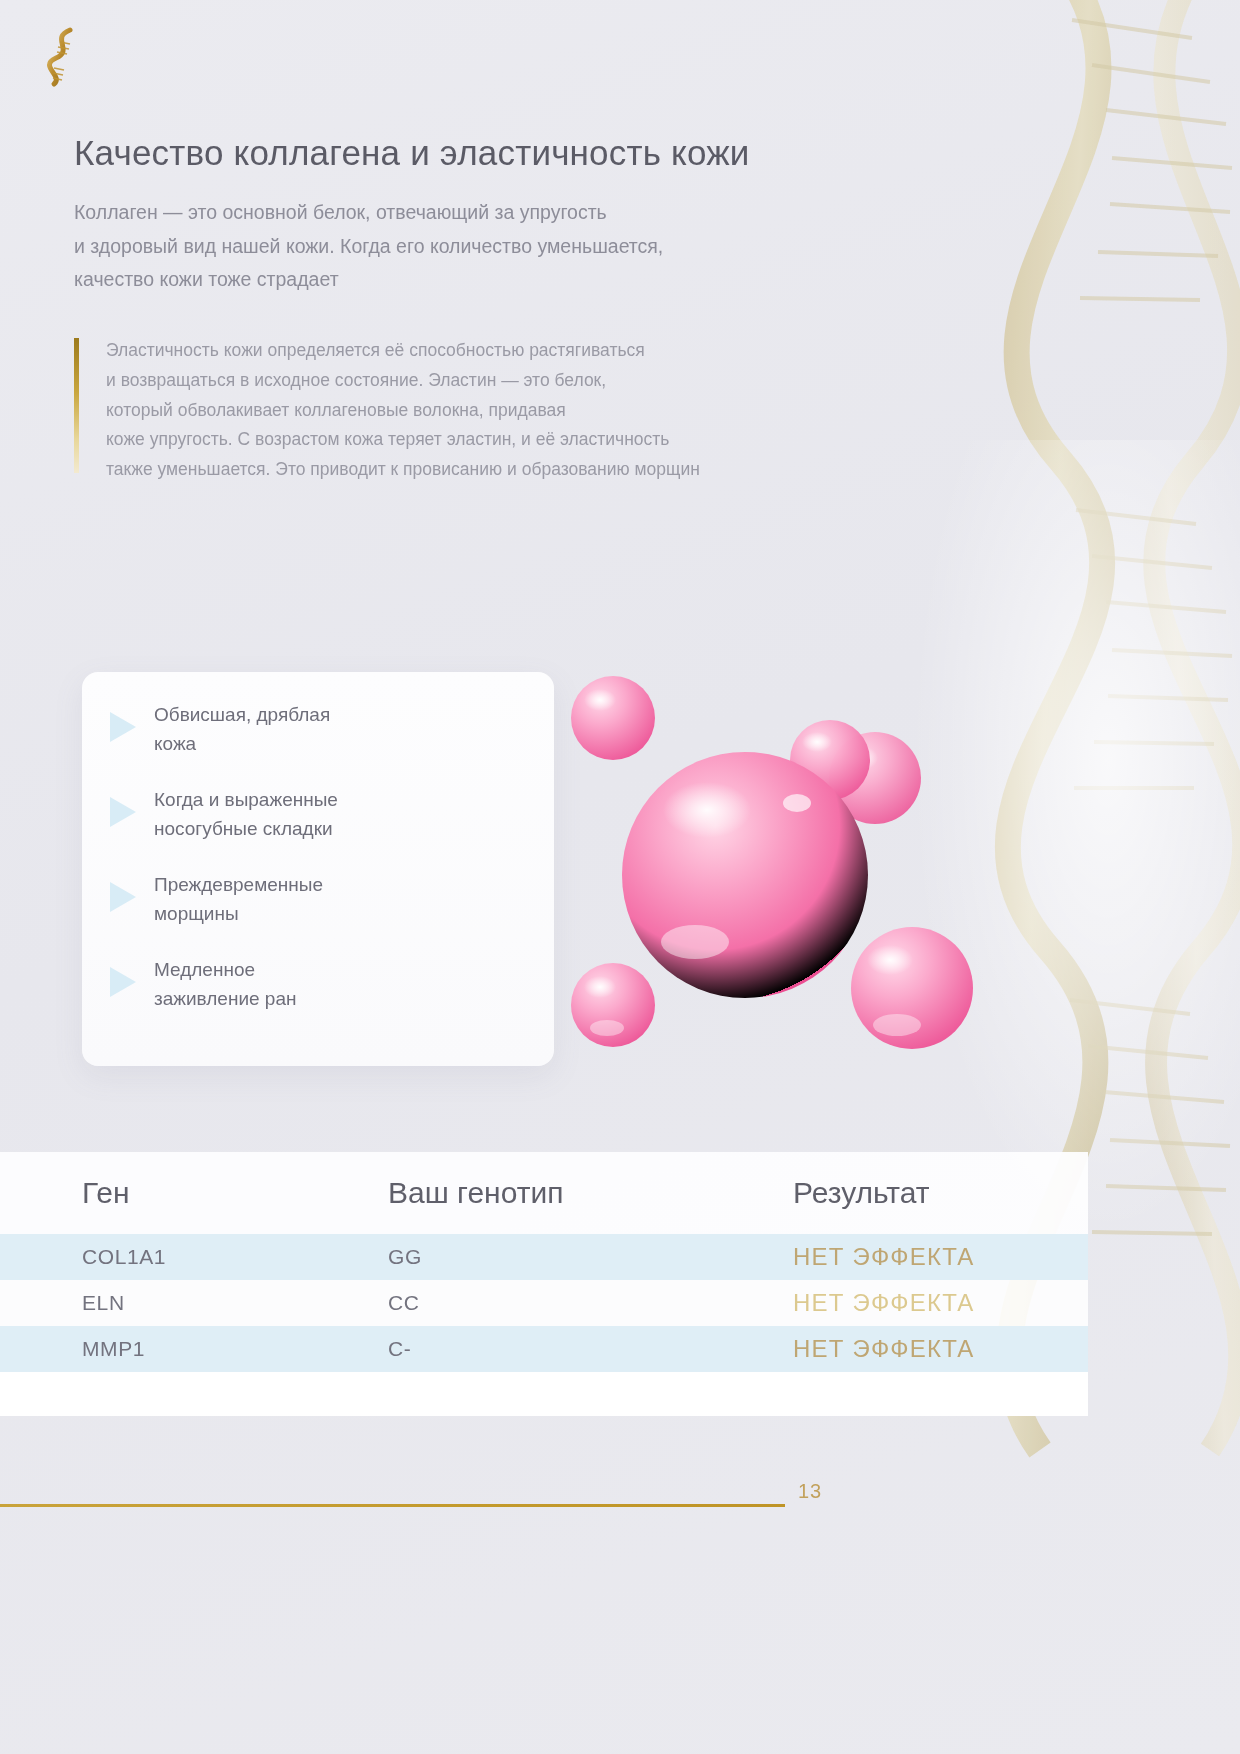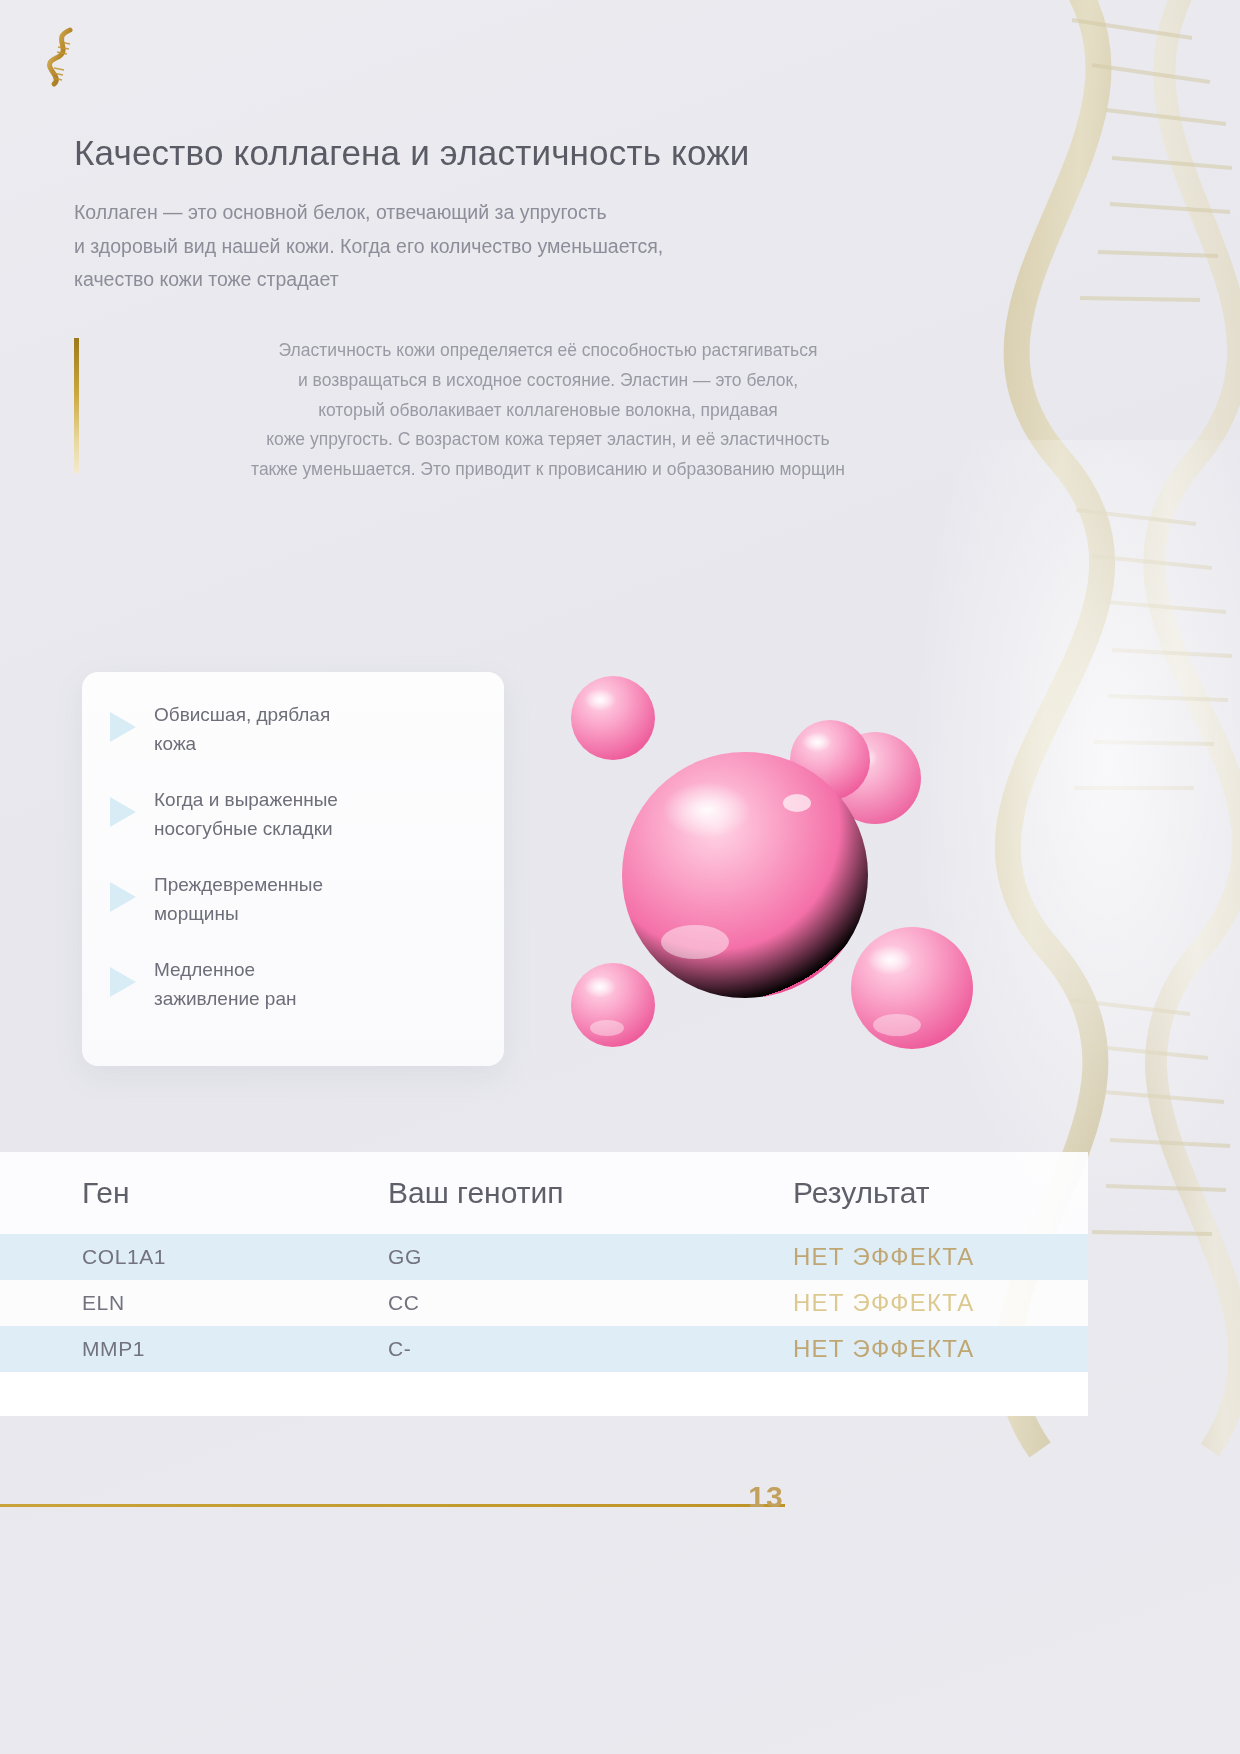--- a/index.html
+++ b/index.html
@@ -41,40 +41,39 @@
     line-height:1.25;
   }
   .lead{
     position:absolute;left:74px;top:196px;width:900px;
     font-size:19.5px;line-height:1.72;color:#8d8d99;font-weight:400;
   }
 
   
   .quote{
     position:absolute;left:74px;top:336px;width:900px;
-    padding-left:24px;
-    text-align:center;
+    padding-left:32px;
   }
   .quote .bar{
     position:absolute;left:0;top:2px;width:5px;height:135px;
     background:linear-gradient(180deg,#9c7a1c 0%,#c9a63e 40%,#e8d79a 75%,#f3ead0 100%);
   }
   .quote p{
     margin:0;font-size:17.5px;line-height:1.70;color:#9a9aa5;font-weight:400;
   }
 
   
   .h2{
     position:absolute;left:74px;top:528px;width:830px;
     font-size:30px;font-weight:400;color:#5e5e69;line-height:1.38;
   }
 
   
   .card{
-    position:absolute;left:82px;top:672px;width:422px;height:394px;
+    position:absolute;left:82px;top:672px;width:472px;height:394px;
     background:linear-gradient(180deg,#fdfdfe 0%,#fafafc 100%);
     border-radius:16px;
     box-shadow:0 10px 30px rgba(120,120,145,.10);
   }
   .card-list{position:absolute;left:28px;top:28px;right:18px;}
   .li{display:flex;align-items:flex-start;margin-bottom:26px;}
   .li:last-child{margin-bottom:0;}
   .tri{
     flex:0 0 auto;width:0;height:0;margin-top:12px;margin-right:18px;
     border-left:26px solid #d8ecf6;
@@ -106,22 +105,22 @@
   .row .c-gene,.row .c-gt{font-size:21px;color:#73737f;font-weight:400;letter-spacing:.6px;}
   .row .c-res{font-size:24px;font-weight:400;letter-spacing:1.2px;}
 
   
   .footer{position:absolute;left:0;top:1476px;width:1240px;height:60px;}
   .foot-line{
     position:absolute;left:0;top:28px;width:785px;height:3px;
     background:linear-gradient(90deg,#c9a33a 0%,#c39a2c 60%,#bf9426 100%);
   }
   .page-num{
-    position:absolute;left:736px;top:4px;width:60px;text-align:center;
-    font-size:30px;color:#c2a15c;font-weight:700;letter-spacing:1px;
+    position:absolute;left:780px;top:4px;width:60px;text-align:center;
+    font-size:20px;color:#c2a15c;font-weight:400;letter-spacing:1px;
   }
 </style>
 </head>
 <body>
 
 <div class="page">
 
   <div class="dna-bg">
     <svg viewBox="0 0 540 1500" preserveAspectRatio="none">
       <defs>

